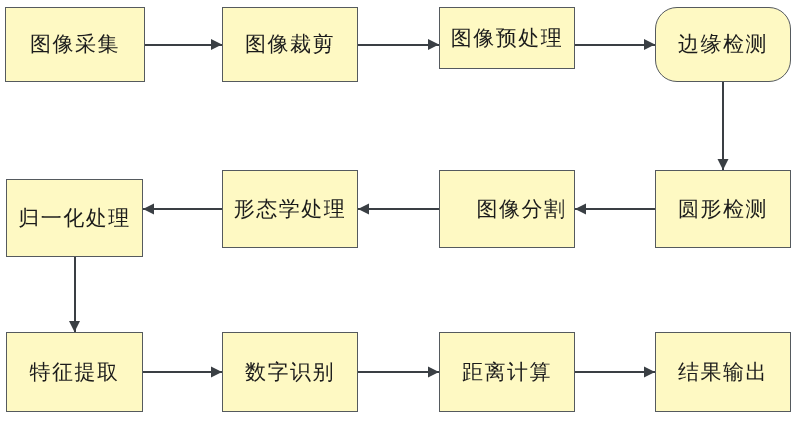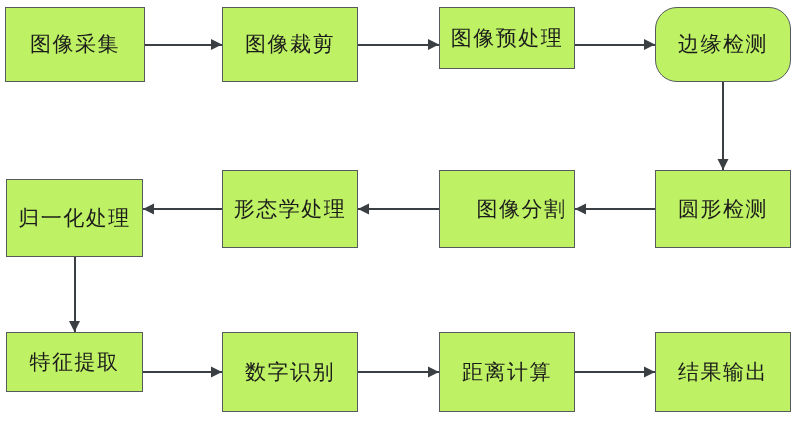--- a/index.html
+++ b/index.html
@@ -20,21 +20,21 @@
     position: absolute;
     left: 0;
     top: 0;
     width: 800px;
     height: 423px;
     pointer-events: none;
   }
   .node {
     position: absolute;
     box-sizing: border-box;
-    background: #bef264;
+    background: #fef9c3;
     border: 1.6px solid #555a5e;
     display: flex;
     align-items: center;
     justify-content: center;
     color: #1b1b1b;
     font-size: 21px;
     letter-spacing: 1.5px;
     line-height: 1;
     white-space: nowrap;
     z-index: 2;
@@ -115,21 +115,21 @@
   <div class="node" style="left: 439px; top: 170px; width: 136px; height: 78px; padding-left: 29px;">
     <span class="node-label">图像分割</span>
   </div>
   <div class="node" style="left: 222px; top: 170px; width: 136px; height: 78px; justify-content: center;">
     <span class="node-label">形态学处理</span>
   </div>
   <div class="node" style="left: 6px; top: 170px; width: 137px; height: 78px; margin-top: 9px;">
     <span class="node-label">归一化处理</span>
   </div>
 
-  <div class="node" style="left: 6px; top: 332px; width: 137px; height: 60px;">
+  <div class="node" style="left: 6px; top: 332px; width: 137px; height: 80px;">
     <span class="node-label">特征提取</span>
   </div>
   <div class="node" style="left: 222px; top: 332px; width: 136px; height: 80px;">
     <span class="node-label">数字识别</span>
   </div>
   <div class="node" style="left: 439px; top: 332px; width: 136px; height: 80px;">
     <span class="node-label">距离计算</span>
   </div>
   <div class="node" style="left: 655px; top: 332px; width: 136px; height: 80px;">
     <span class="node-label">结果输出</span>

